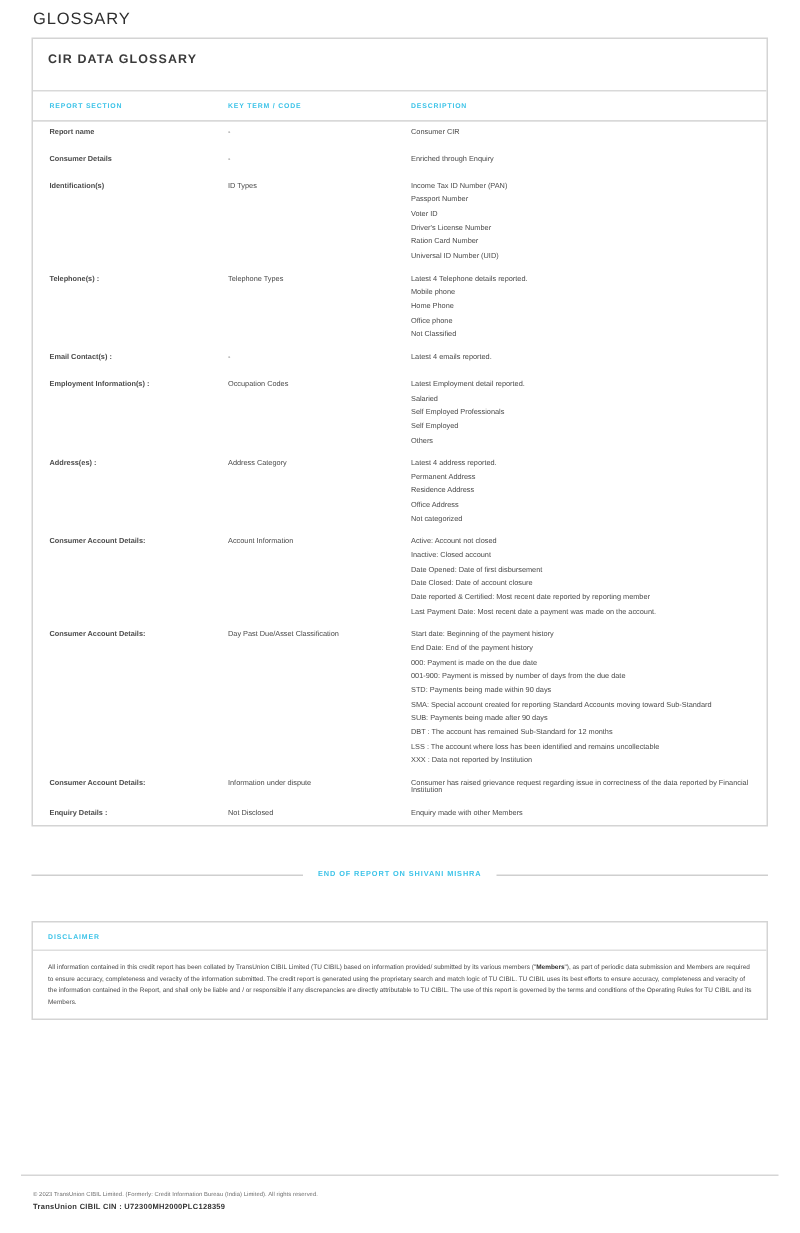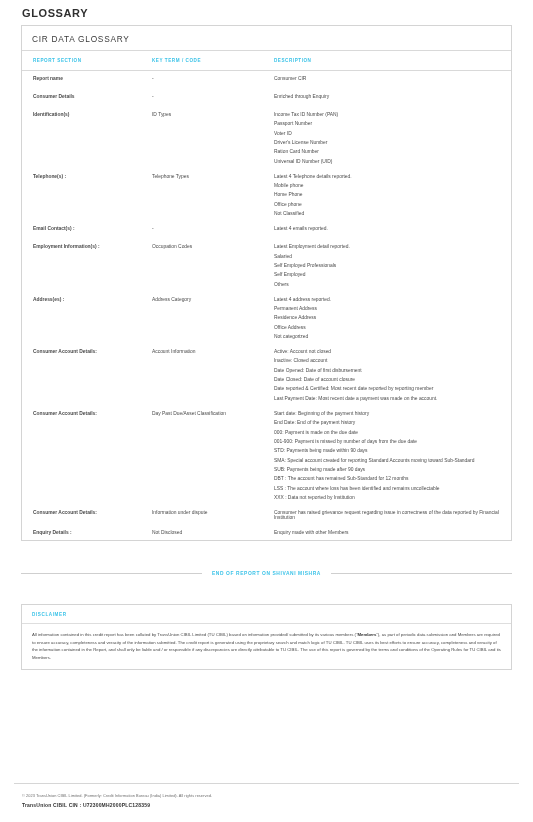--- a/index.html
+++ b/index.html
@@ -18,39 +18,39 @@
     width: 533px;
     height: 822px;
     background: #ffffff;
     padding: 0 14px;
     overflow: hidden;
   }
 
   
   .glossary-title {
     font-size: 11px;
-    font-weight: bold;
+    font-weight: normal;
     letter-spacing: 0.6px;
     color: #2f2f2f;
     padding: 7px 8px 6px 8px;
   }
 
   
   .card {
     border: 1px solid #d4d4d4;
     background: #ffffff;
     margin: 0 7px;
   }
 
   .card-header {
     font-size: 8.3px;
-    font-weight: normal;
+    font-weight: bold;
     letter-spacing: 0.75px;
     color: #3a3a3a;
-    padding: 8px 10px 6px 10px;
+    padding: 8px 10px 16px 10px;
     border-bottom: 1px solid #d9d9d9;
   }
 
   
   table.glossary {
     width: 100%;
     border-collapse: collapse;
     table-layout: fixed;
   }
 

